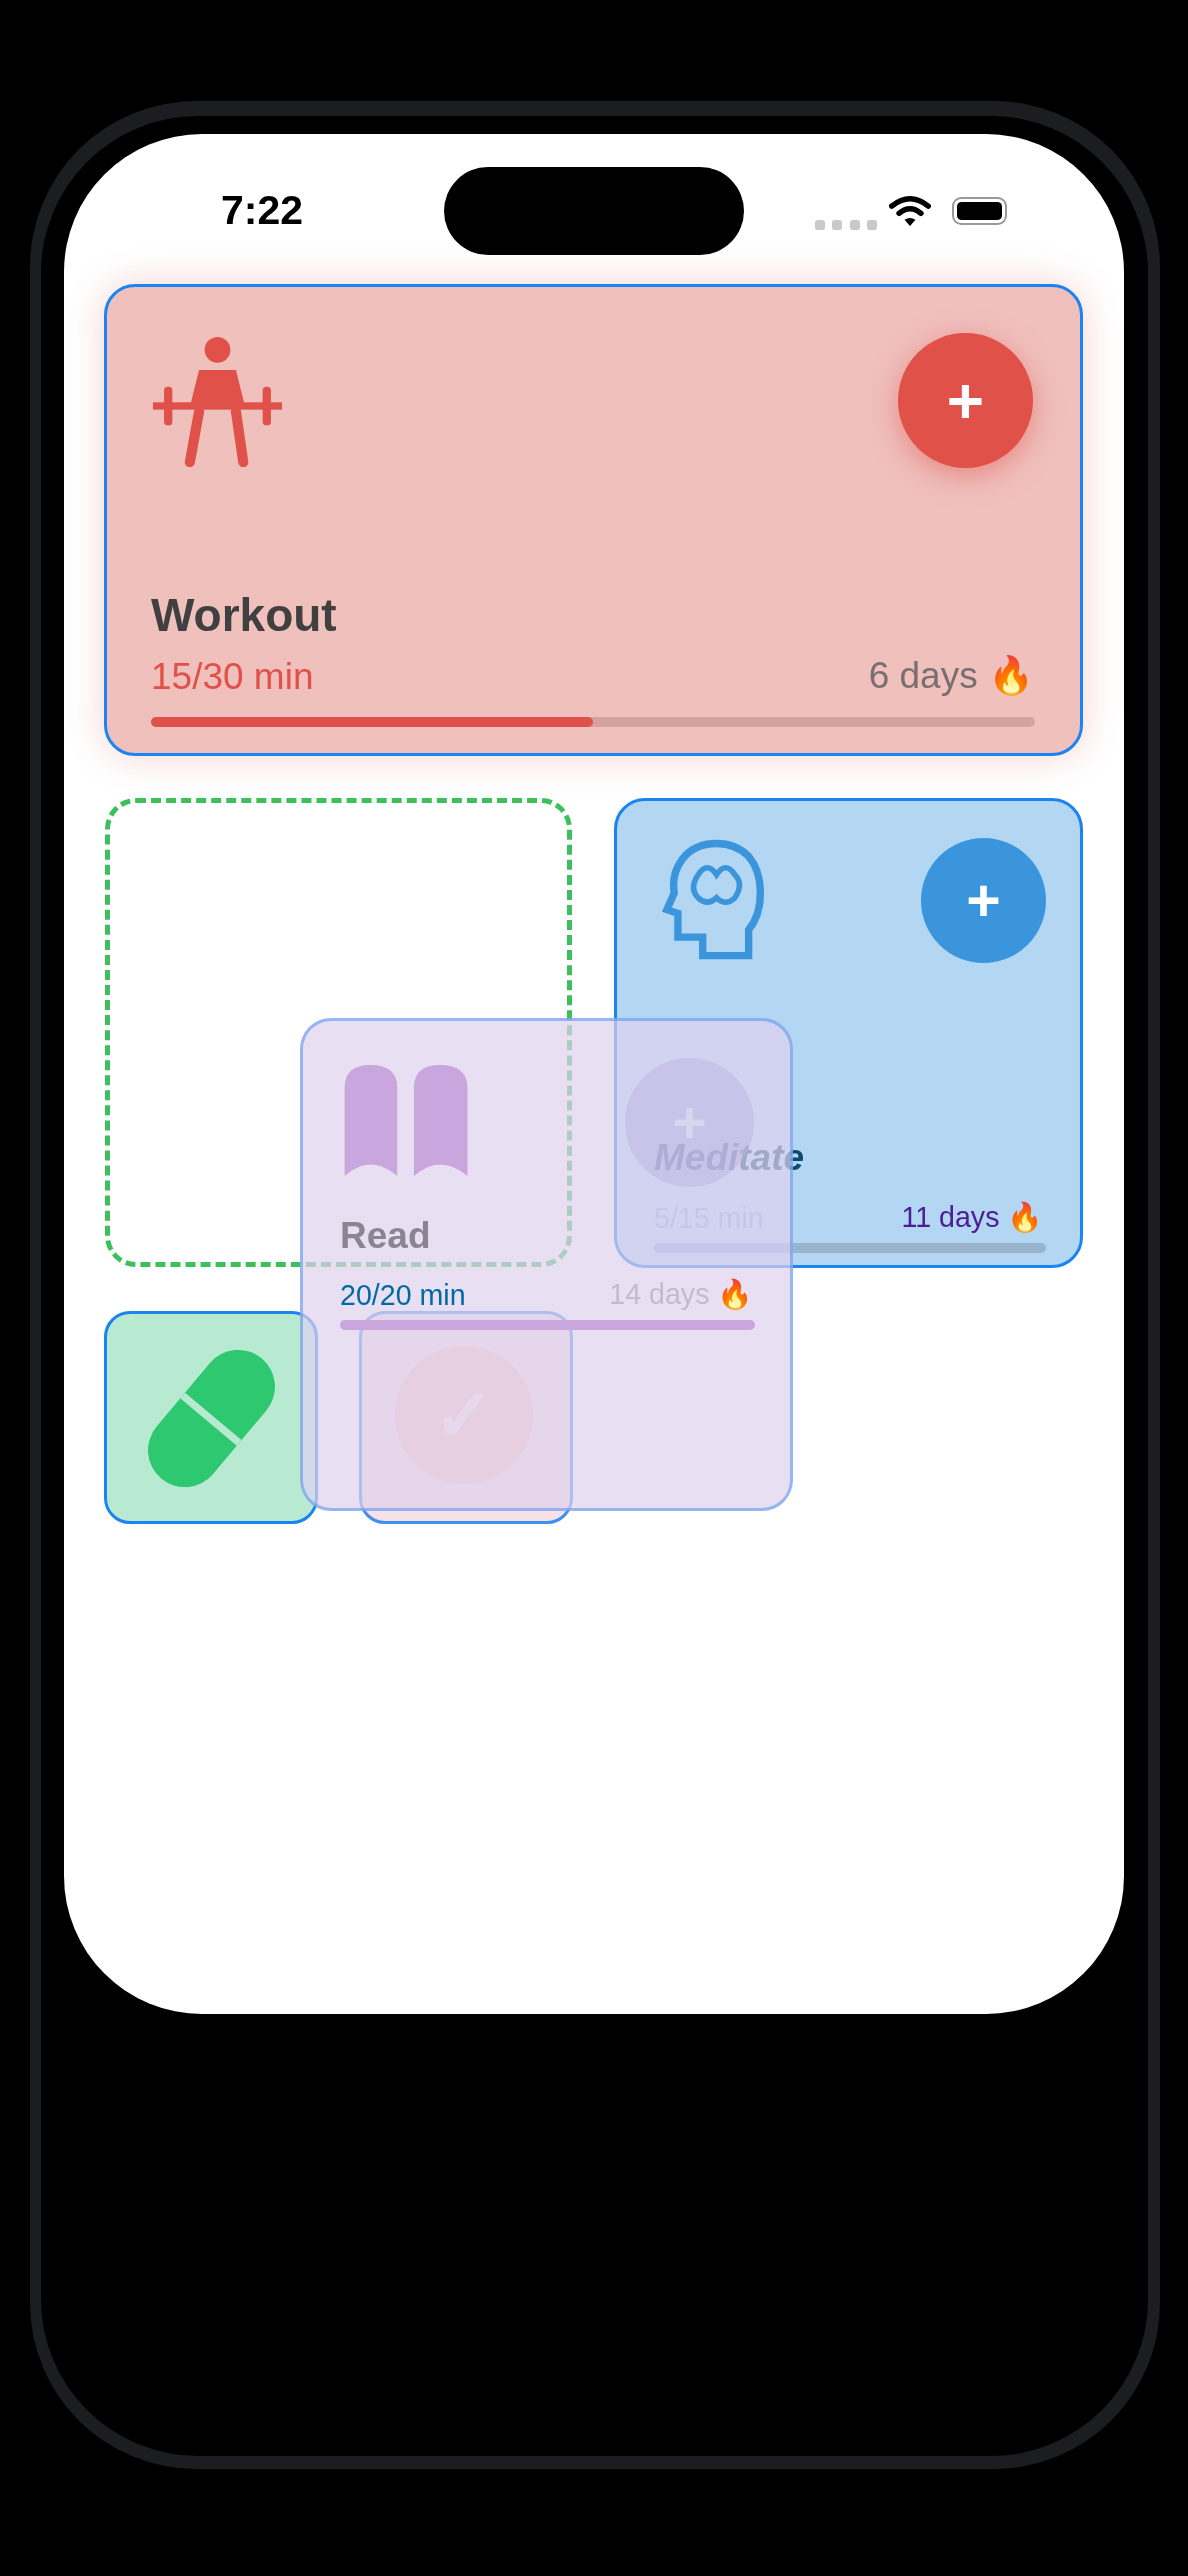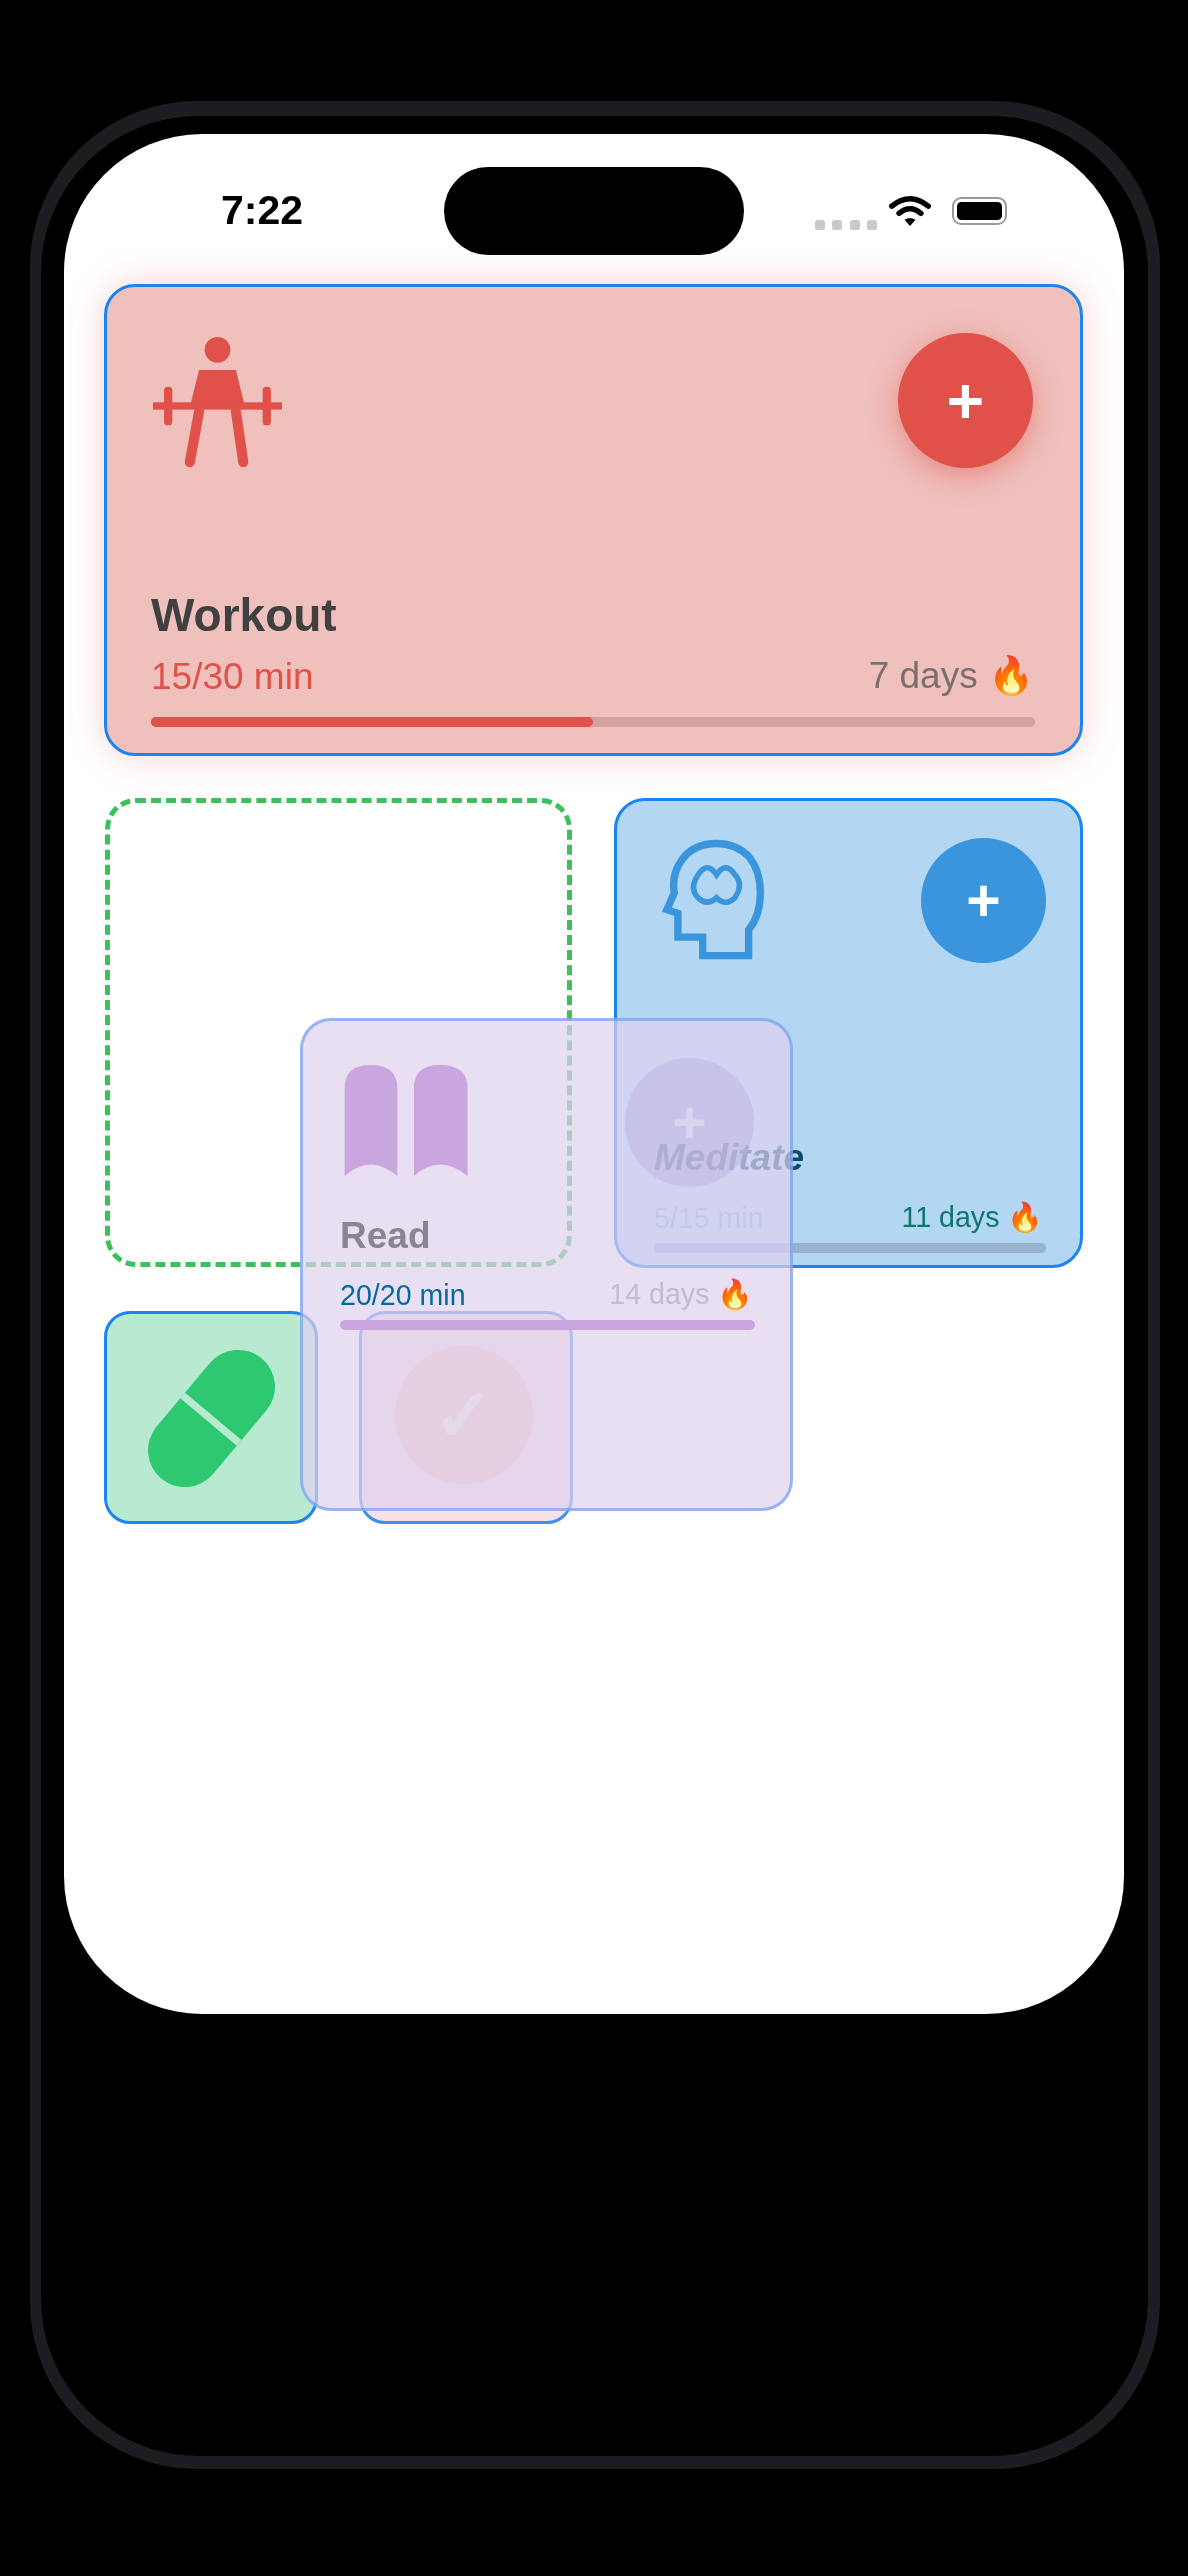--- a/index.html
+++ b/index.html
@@ -49,38 +49,38 @@
       <rect x="0" y="75" width="140" height="8" fill="#e0514a"></rect>
       <rect x="12" y="58" width="9" height="42" rx="4" fill="#e0514a"></rect>
         <rect x="119" y="58" width="9" height="42" rx="4" fill="#e0514a"></rect>
       <path d="M50 85 L40 140 M90 85 L98 140" stroke="#e0514a" stroke-width="11" stroke-linecap="round"></path>
     </svg>
     <div class="plus" style="left:791px;top:46px;width:135px;height:135px;background:#e0514a;font-size:64px;box-shadow:0 7.4px 28px rgba(224,81,74,.5);">
         <span>+</span>
       </div>
     <div class="abs title" style="left:44px;top:301px;font-size:46px;">Workout</div>
     <div class="abs" style="left:44px;top:369px;font-size:37px;color:#e0514a;">15/30 min</div>
-    <div class="abs" style="right:46px;top:367px;font-size:37px;color:#7a6f70;"><span>7 days</span> <span>🔥</span></div>
+    <div class="abs" style="right:46px;top:367px;font-size:37px;color:#7a6f70;"><span>6 days</span> <span>🔥</span></div>
     <div class="bar" style="left:44px;top:430px;width:884px;background:#d4a3a1;"></div>
     <div class="bar" style="left:44px;top:430px;width:442px;background:#e0514a;"></div>
   </div>
 
   <div class="card" style="left:41px;top:664px;width:467px;height:469px;border:5.5px dashed #3dbf5c;"></div>
 
   <div class="card" style="left:550px;top:664px;width:469px;height:470px;background:#b3d6f3;border:3.7px solid #1b84f0;">
     <svg class="abs" style="left:44px;top:37px" width="111" height="124" viewBox="0 0 120 135">
       <path d="M60 6 C25 6 10 35 14 60 L6 78 L18 82 L18 108 L45 108 L45 128 L95 128 L95 100 C112 80 112 40 95 20 C85 10 72 6 60 6Z" fill="none" stroke="#3a95dc" stroke-width="8"></path>
       <path d="M40 40 q10 -15 20 0 q10 -15 20 0 q10 10 0 25 q-10 10 -20 0 q-10 10 -20 0 q-10 -10 0 -25z" fill="none" stroke="#3a95dc" stroke-width="6"></path>
     </svg>
     <div class="plus" style="left:304px;top:37px;width:125px;height:125px;background:#3a95dc;font-size:59px;">
         <span>+</span>
       </div>
     <div class="abs title" style="left:37px;top:336px;font-size:37px;color:#0c4a6e;font-style:italic;">Meditate</div>
     <div class="abs" style="left:37px;top:401px;font-size:28.6px;color:#7fb2e8;">5/15 min</div>
-    <div class="abs" style="right:37px;top:399px;font-size:28.6px;color:#0f766e;"><span>11 days</span> <span>🔥</span></div>
+    <div class="abs" style="right:37px;top:399px;font-size:28.6px;color:#4c1d95;"><span>11 days</span> <span>🔥</span></div>
     <div class="bar" style="left:37px;top:442px;width:392px;background:#99b4cc;"></div>
     <div class="bar" style="left:37px;top:442px;width:131px;background:#88aee3;"></div>
   </div>
 
   <div class="card" style="left:40px;top:1177px;width:214px;height:213px;background:#b8ead2;border:3.7px solid #1b84f0;border-radius:26px;">
     <svg class="abs" style="left:16.6px;top:16.6px" width="175" height="175" viewBox="0 0 190 190">
       <g transform="rotate(-50 95 95)">
           <rect x="10" y="55" width="170" height="80" rx="40" fill="#2ec870"></rect>
           <rect x="90" y="55" width="8" height="80" fill="#b8ead2"></rect>
         </g>

